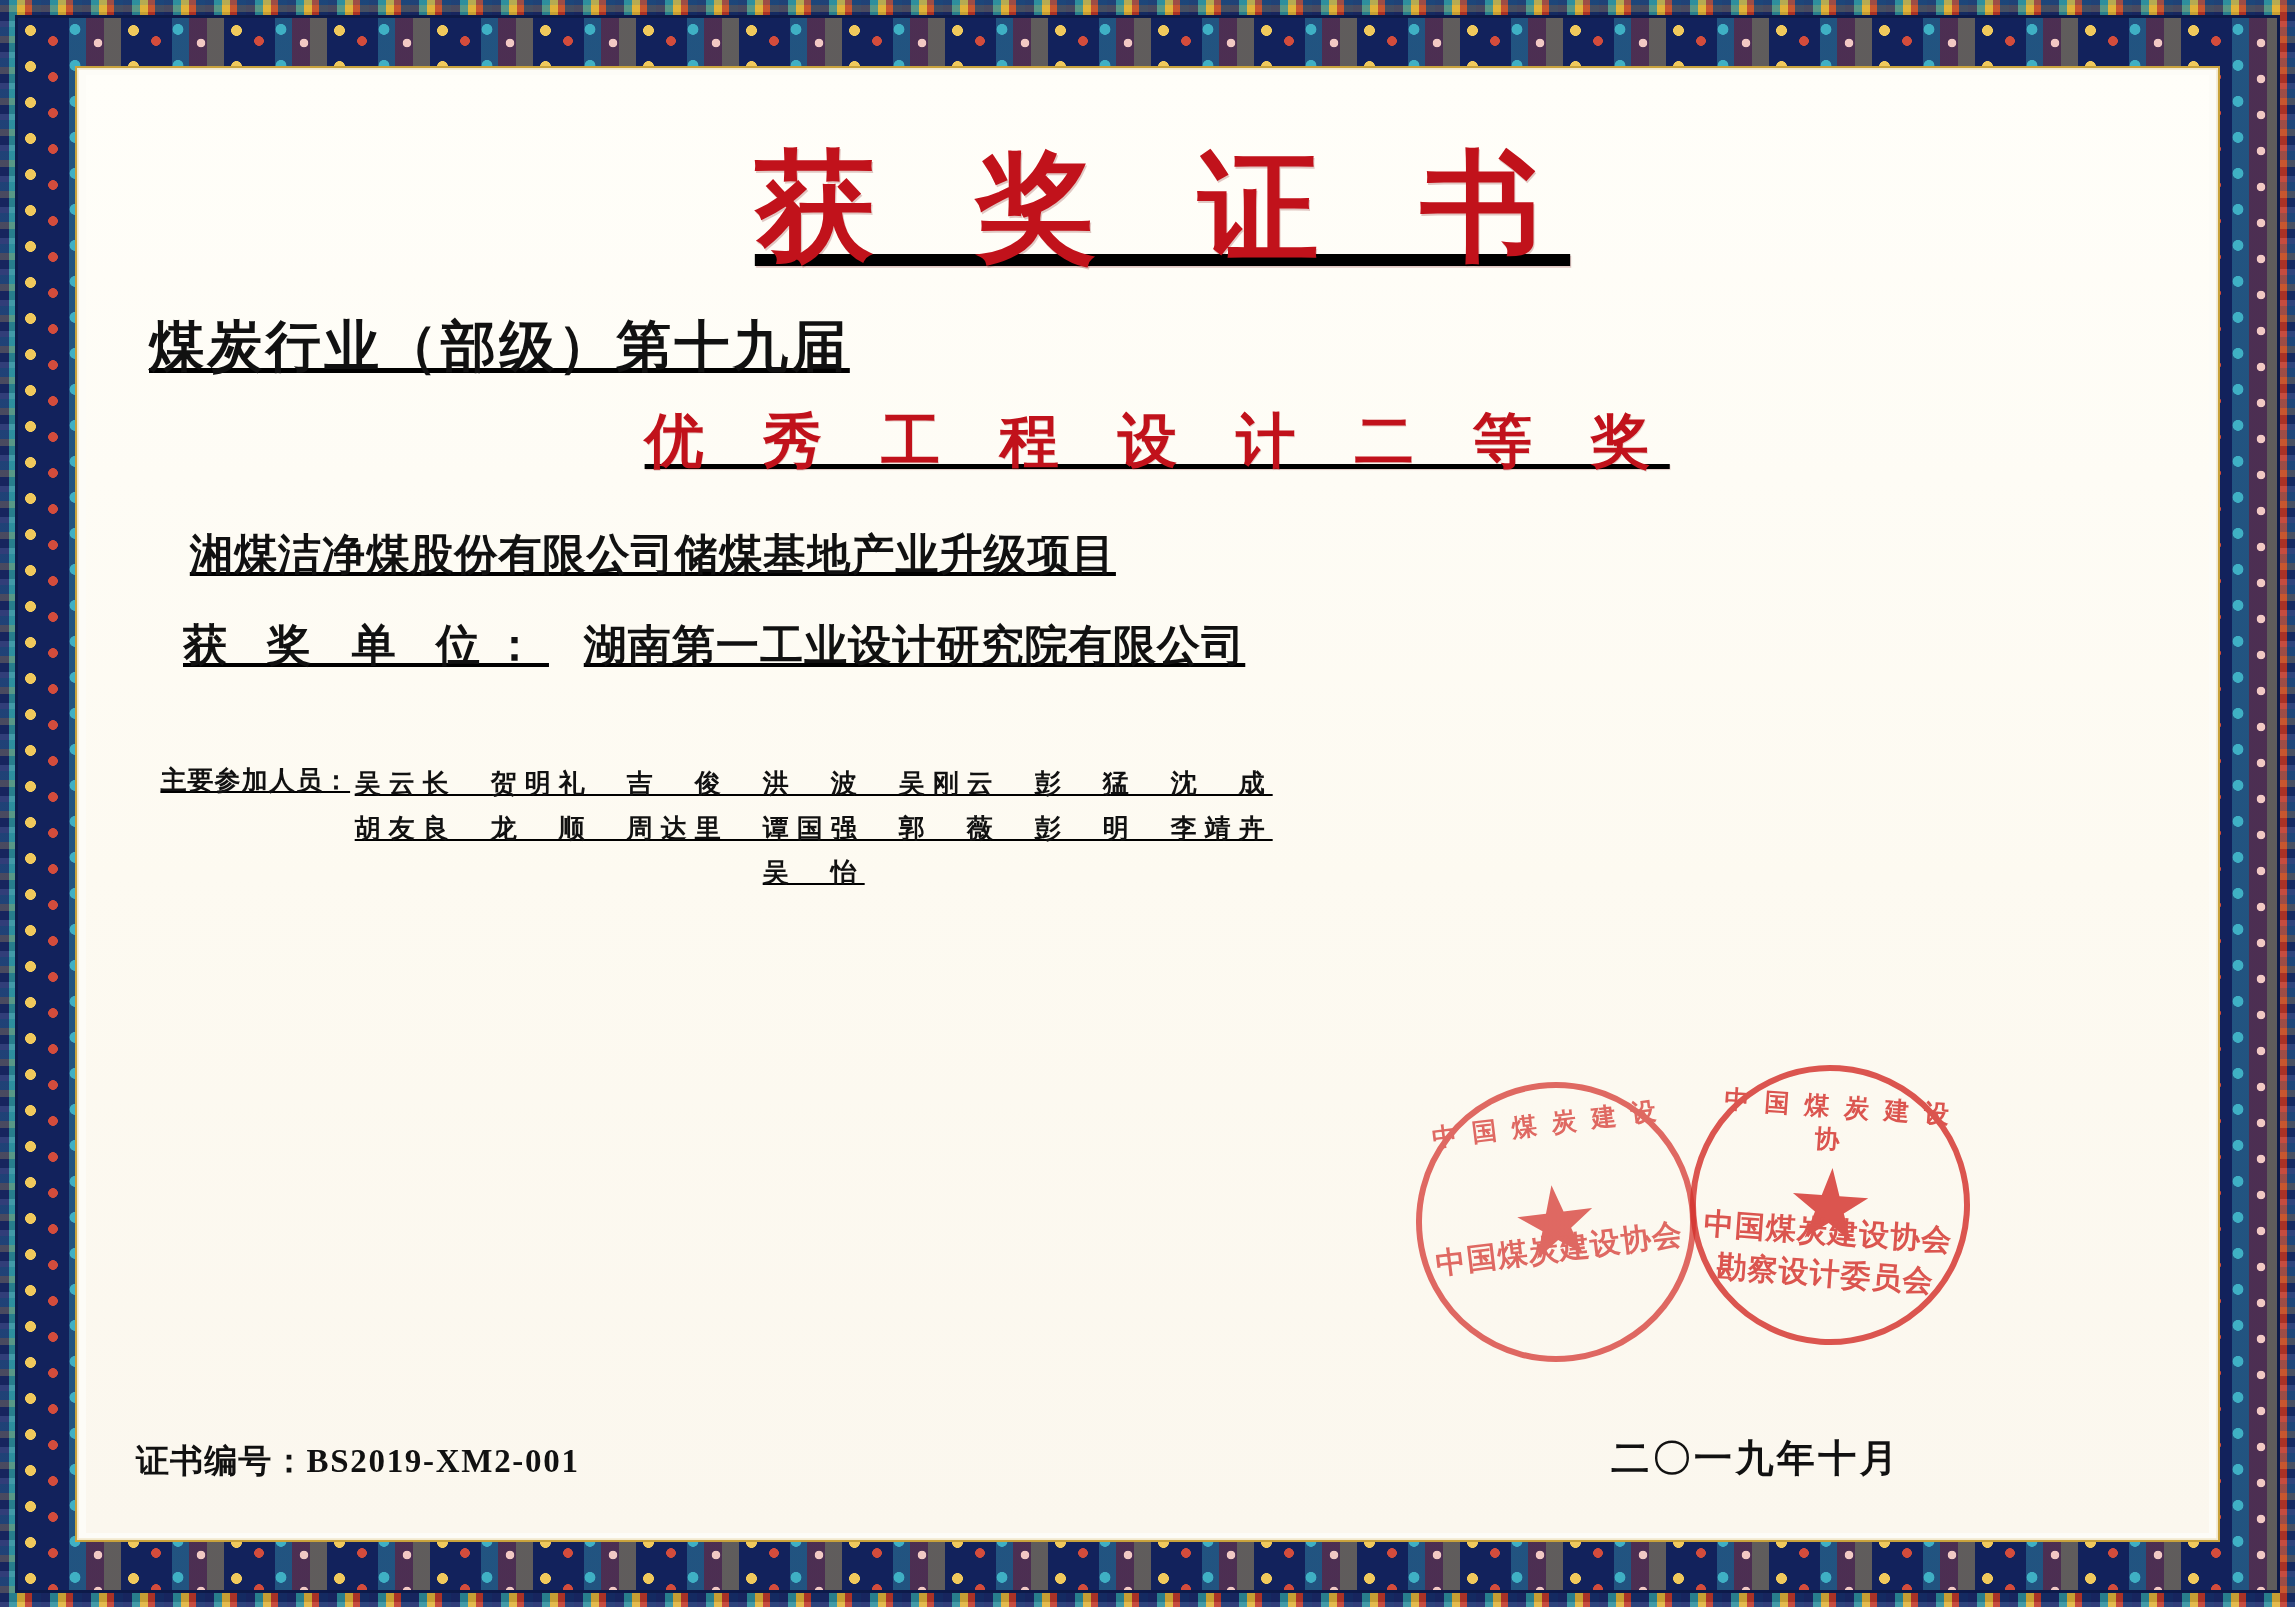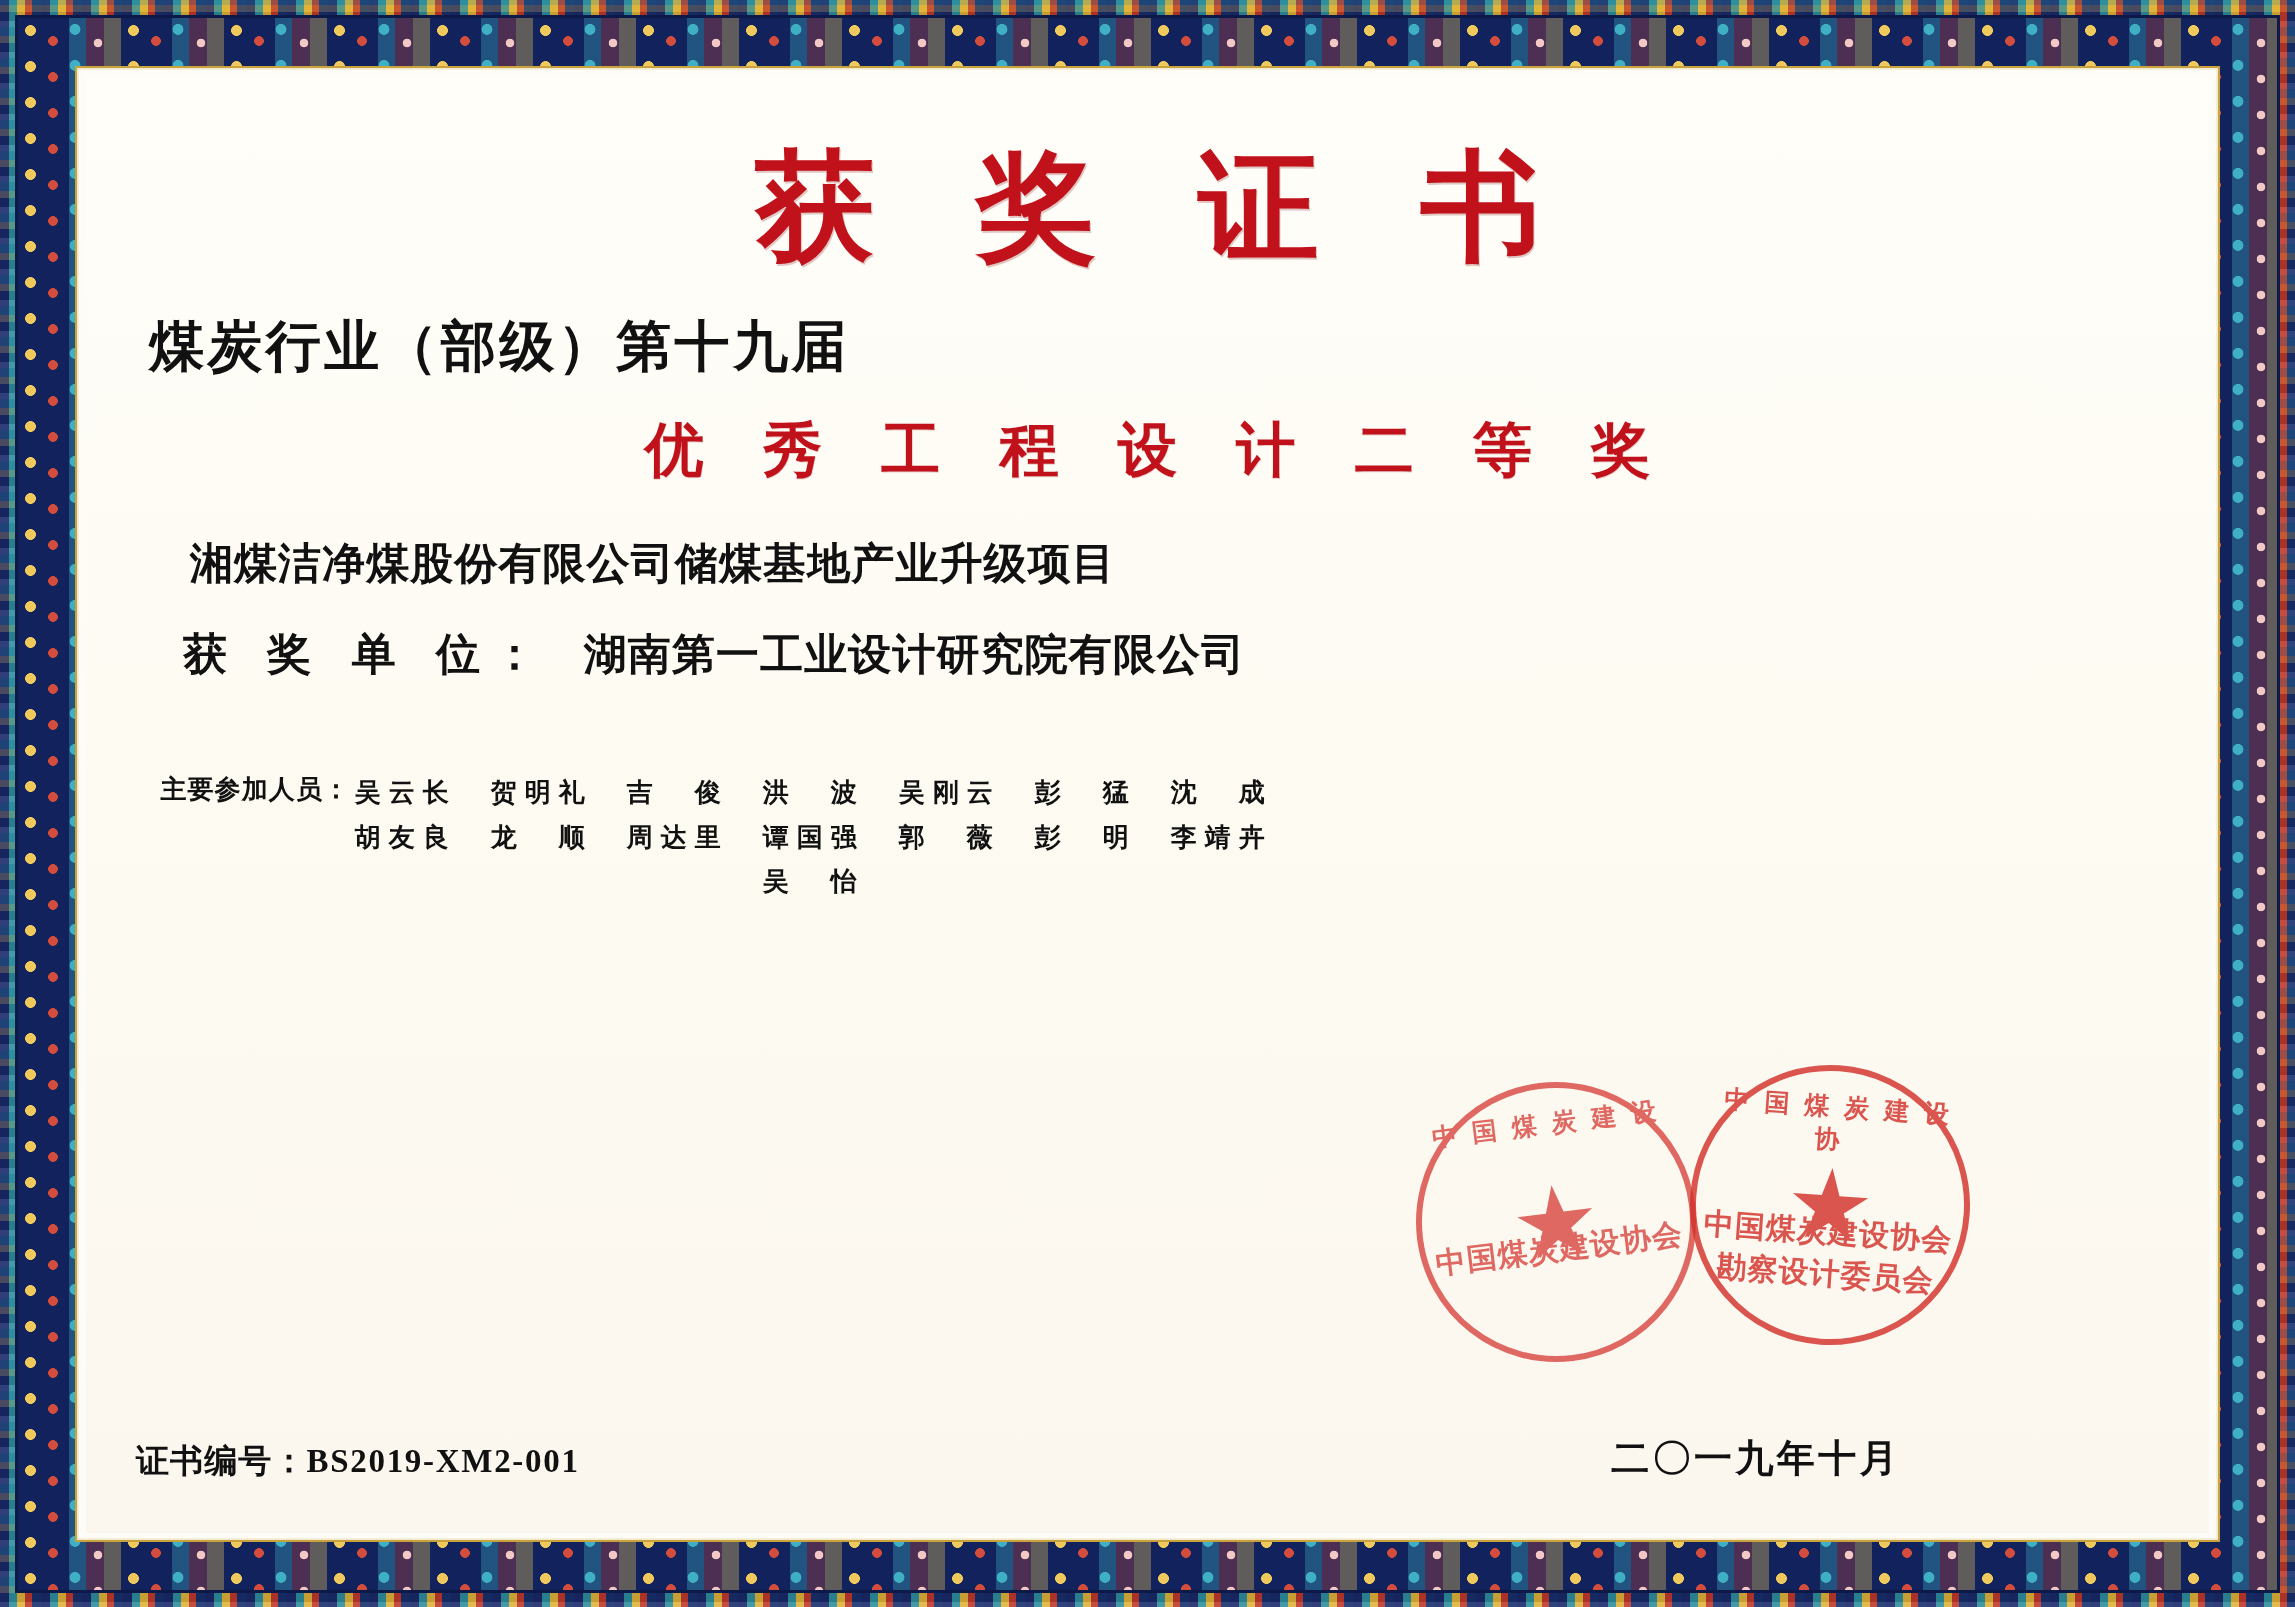--- a/index.html
+++ b/index.html
@@ -95,20 +95,21 @@
 
   
   .paper {
     position: absolute;
     left: 86px; top: 75px; right: 86px; bottom: 75px;
     background:
       linear-gradient(180deg, #fffef9 0%, #fdfaf1 55%, #fbf7ee 100%);
     box-sizing: border-box;
     padding: 34px 63px 23px 63px;
     overflow: hidden;
+    text-decoration: underline;
   }
 
   .title {
     text-align: center;
     color: #c1121b;
     font-size: 120px;
     line-height: 1.05;
     letter-spacing: 30px;
     text-indent: 30px;
     font-weight: bold;
@@ -127,21 +128,21 @@
     font-family: "DejaVu Serif", "Liberation Serif", serif;
   }
 
   .award-line {
     text-align: center;
     color: #c1121b;
     font-size: 59px;
     font-weight: bold;
     letter-spacing: 19.4px;
     text-indent: 19.4px;
-    margin-top: 27px;
+    margin-top: 18px;
     font-family: "DejaVu Serif", "Liberation Serif", serif;
     text-shadow: 0.6px 1.1px 0 rgba(120,10,10,0.18);
   }
 
   .field-row {
     display: flex;
     align-items: baseline;
     margin-top: 44px;
     padding-left: 34px;
   }

